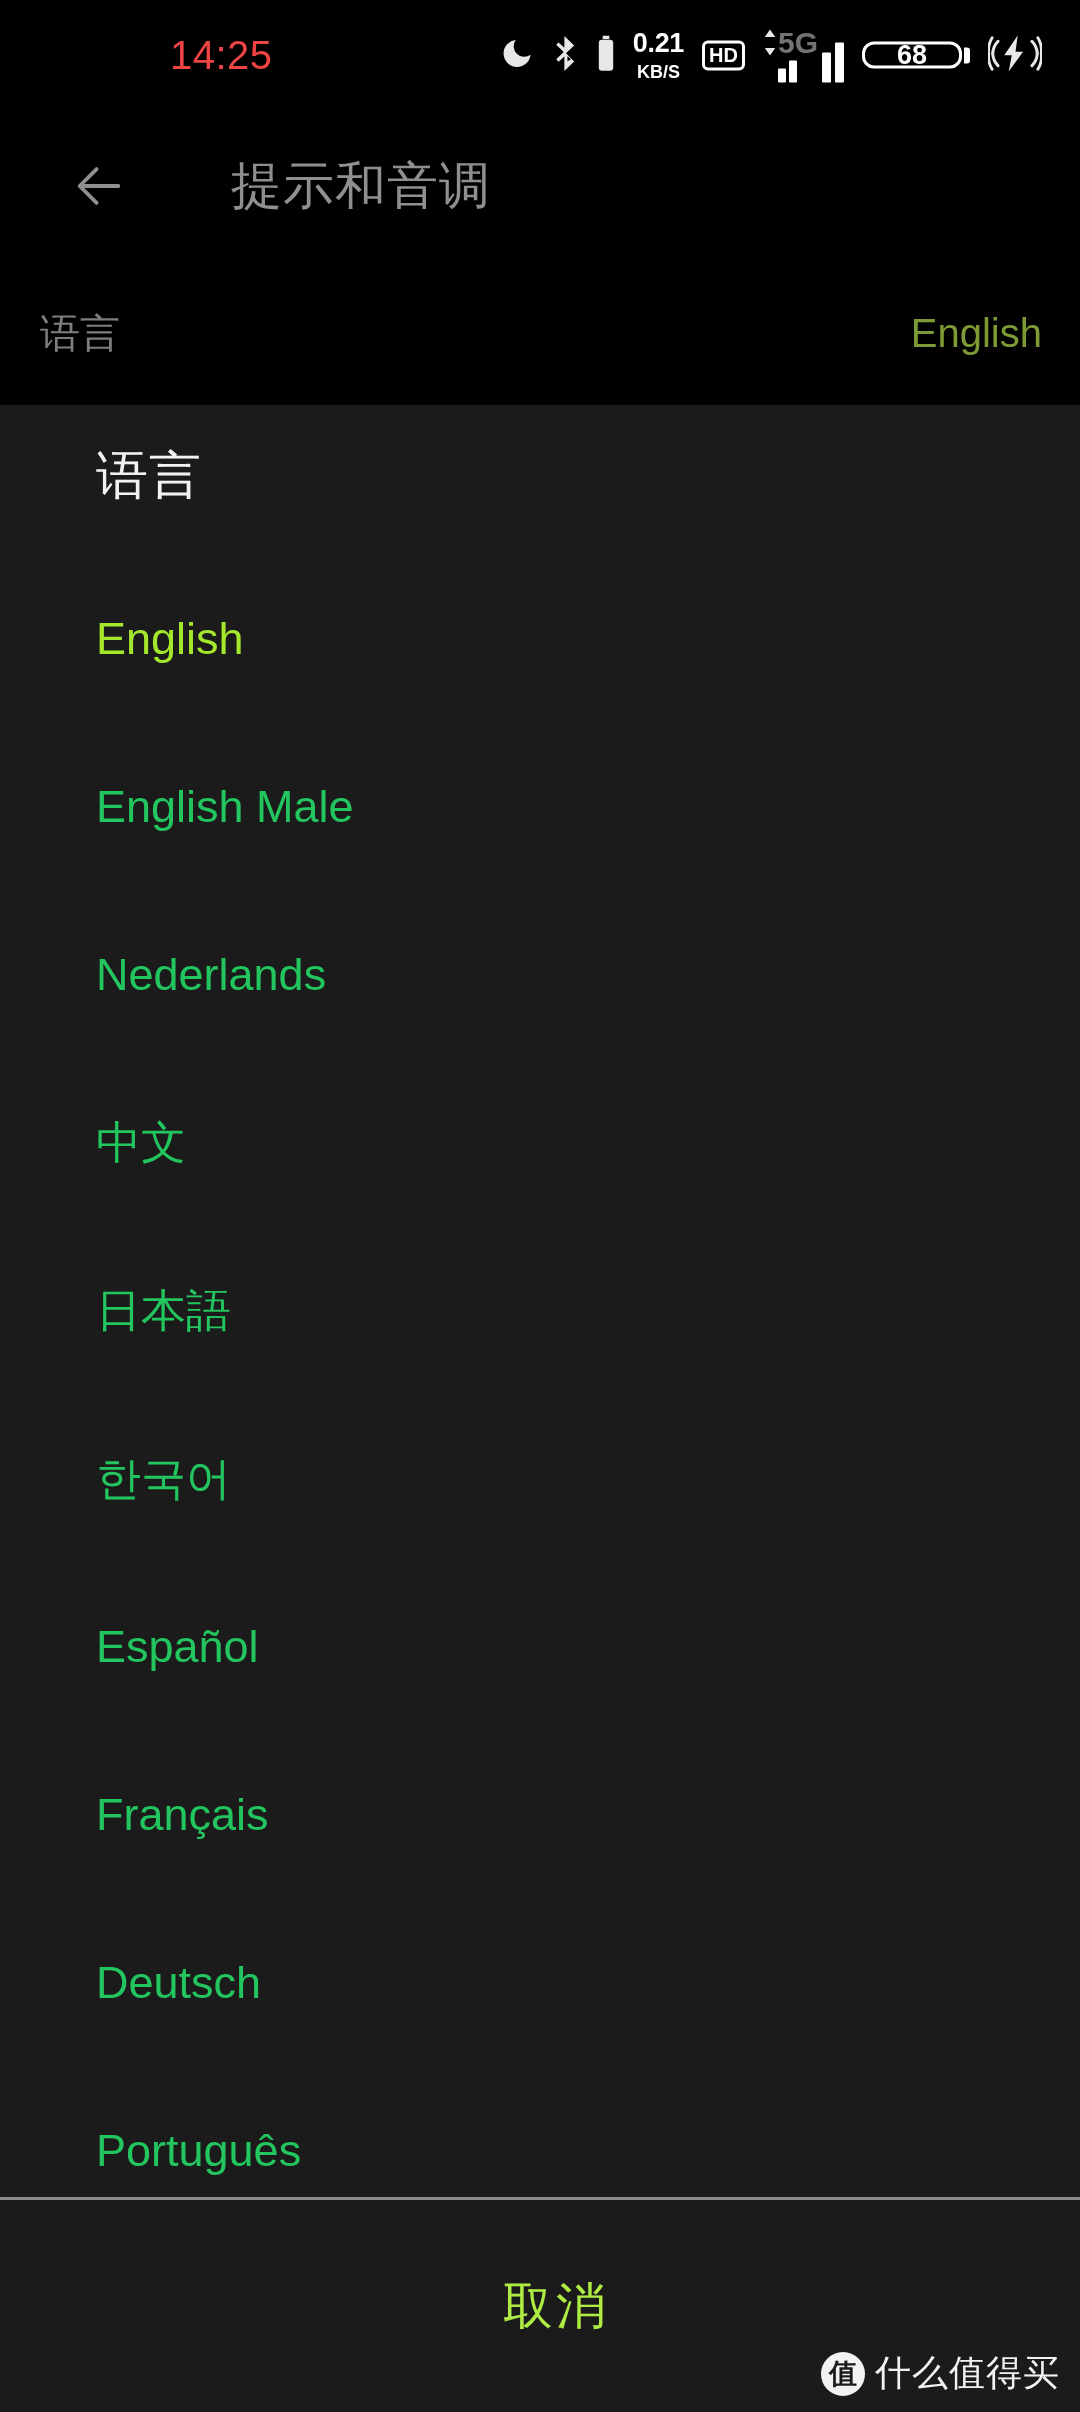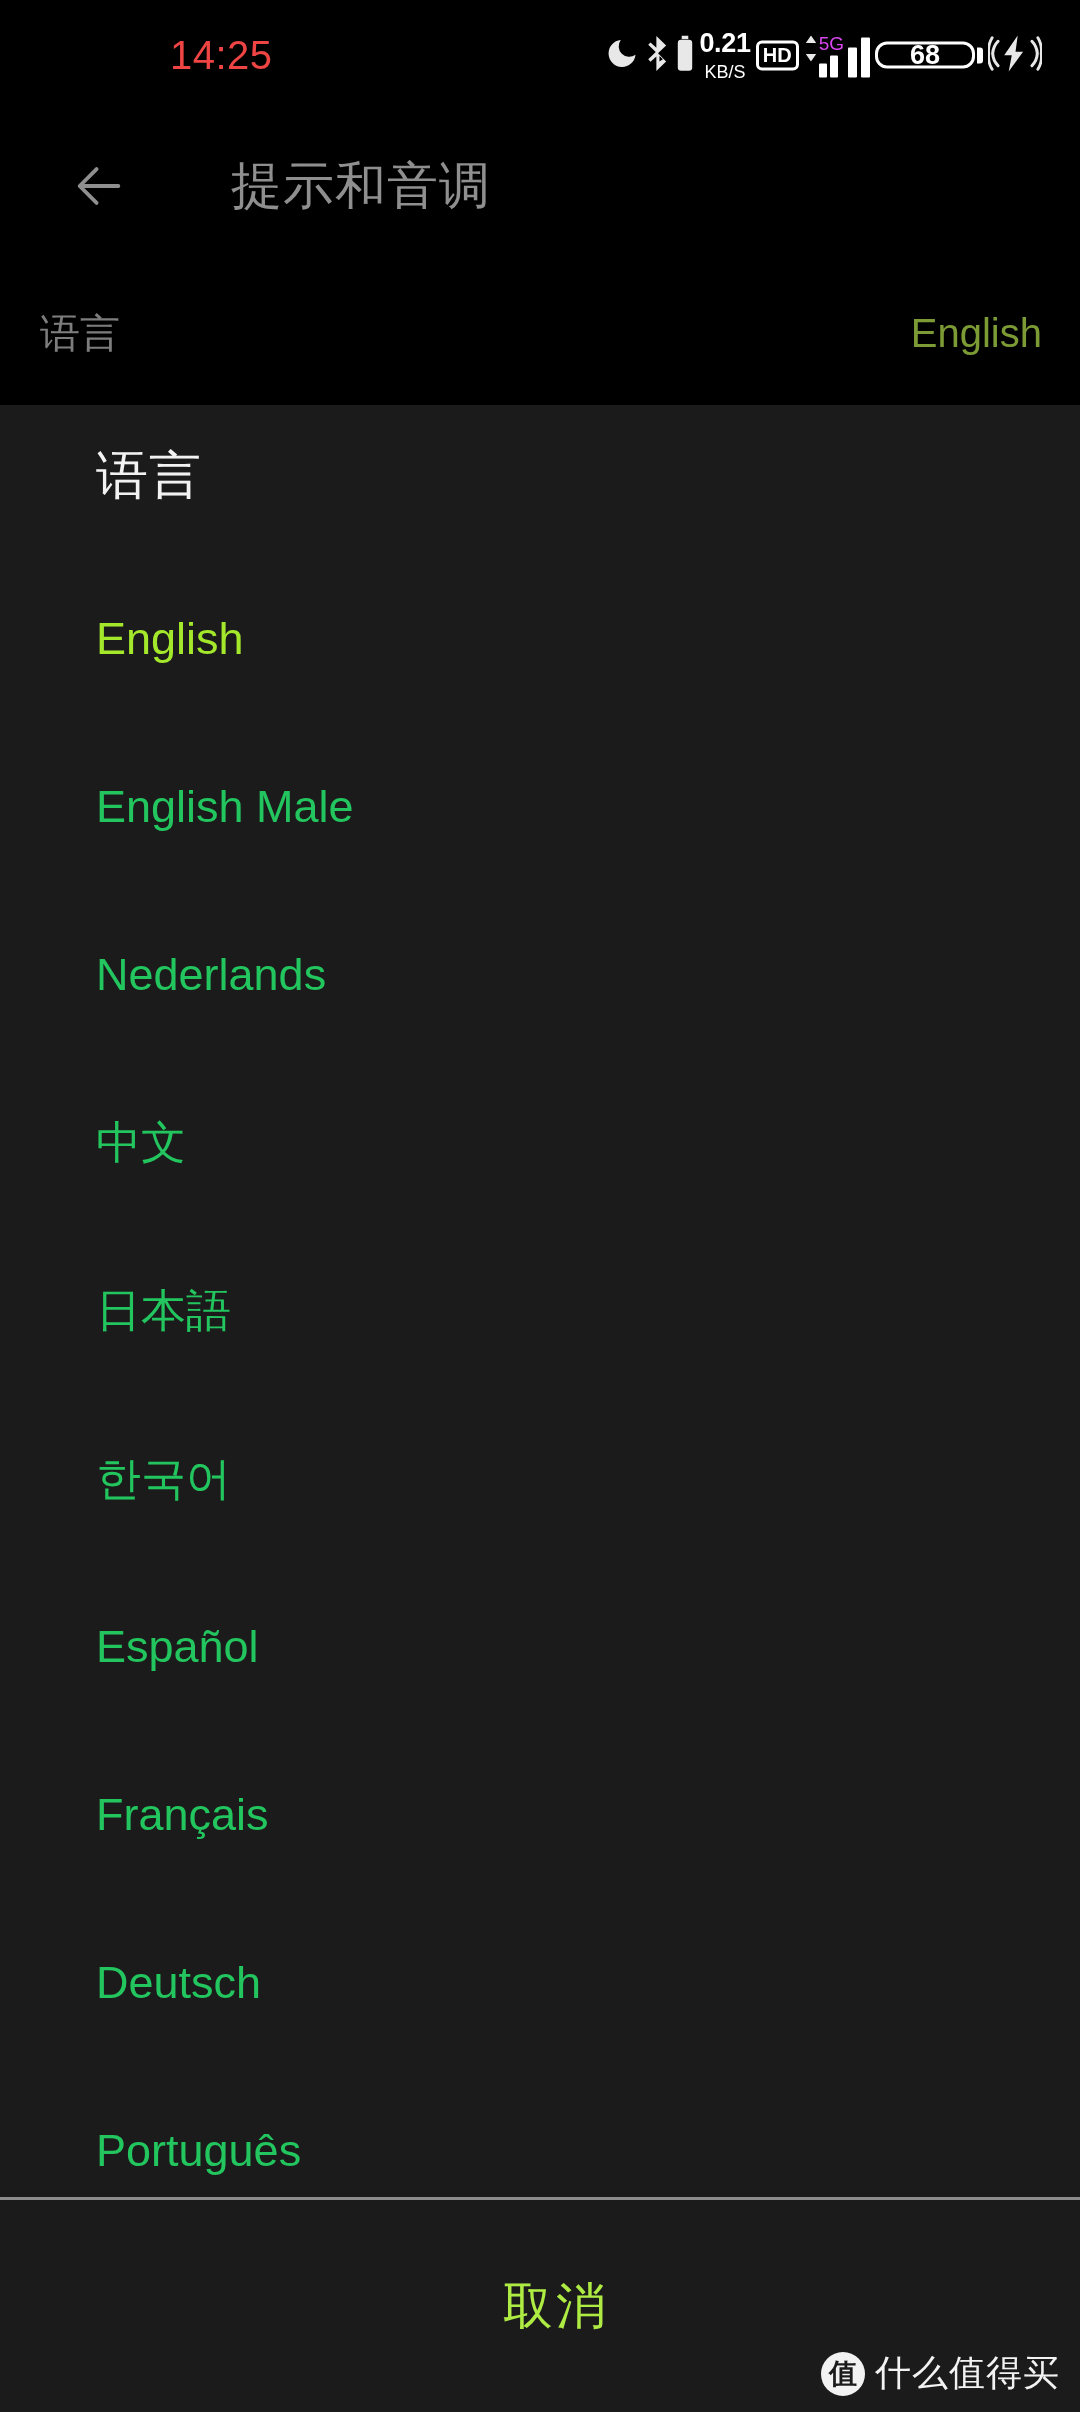--- a/index.html
+++ b/index.html
@@ -15,42 +15,42 @@
   .statusbar {
     position:absolute; top:0; left:0; width:1080px; height:110px;
     background:#000; display:flex; align-items:center;
   }
   .sb-clock {
     position:absolute; left:170px; top:50%; transform:translateY(-50%);
     color:#ef4444; font-size:40px; font-weight:500; letter-spacing:0.5px;
   }
   .sb-right {
     position:absolute; right:38px; top:50%; transform:translateY(-50%);
-    display:flex; align-items:center; gap:5px;
+    display:flex; align-items:center; gap:18px;
   }
   .moon-icon { display:block; }
   .bt-icon { display:block; }
   .netspeed {
     display:flex; flex-direction:column; align-items:center;
     line-height:1; color:#fff;
   }
   .netspeed .ns-num { font-size:27px; font-weight:700; letter-spacing:-0.3px; }
-  .netspeed .ns-unit { font-size:18px; font-weight:400; margin-top:6px; }
+  .netspeed .ns-unit { font-size:18px; font-weight:700; margin-top:6px; }
   .hd-badge {
     border:3px solid #fff; border-radius:6px;
     color:#fff; font-size:20px; font-weight:700;
     padding:1px 4px 2px 4px; line-height:1;
     display:flex; align-items:center; justify-content:center;
     height:30px;
   }
   .sig-group { display:flex; align-items:flex-end; gap:4px; }
   .sig-5g-wrap { display:flex; align-items:flex-start; }
   .sig-arrows { display:flex; flex-direction:column; margin-right:1px; margin-top:2px; }
   .sig-5g-col { display:flex; flex-direction:column; align-items:flex-start; }
-  .sig-5g-txt { color:#d946ef; font-size:19px; font-weight:400; line-height:1; }
+  .sig-5g-txt { color:#737373; font-size:30px; font-weight:700; line-height:1; }
   .bars { display:flex; align-items:flex-end; gap:3px; margin-top:3px; }
   .bars i { display:block; width:8px; background:#fff; border-radius:1px; }
   .bars2 { display:flex; align-items:flex-end; gap:4px; }
   .bars2 i { display:block; width:9px; background:#fff; border-radius:1px; }
   .battery {
     position:relative; display:flex; align-items:center;
   }
   .batt-body {
     width:100px; height:27px; border:3px solid #fff; border-radius:12px;
     display:flex; align-items:center; justify-content:center;

